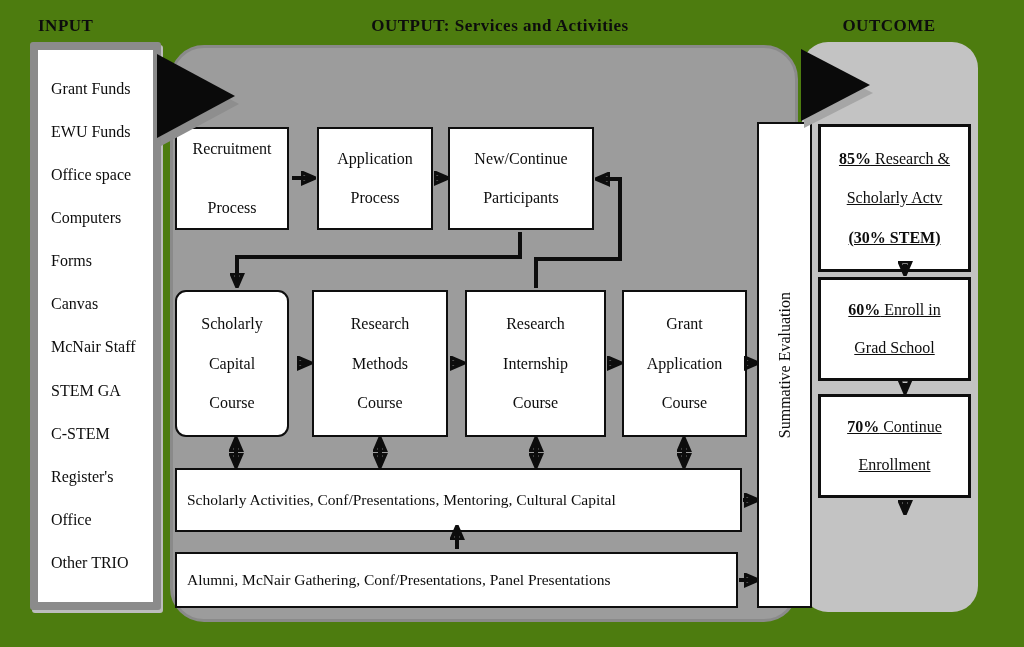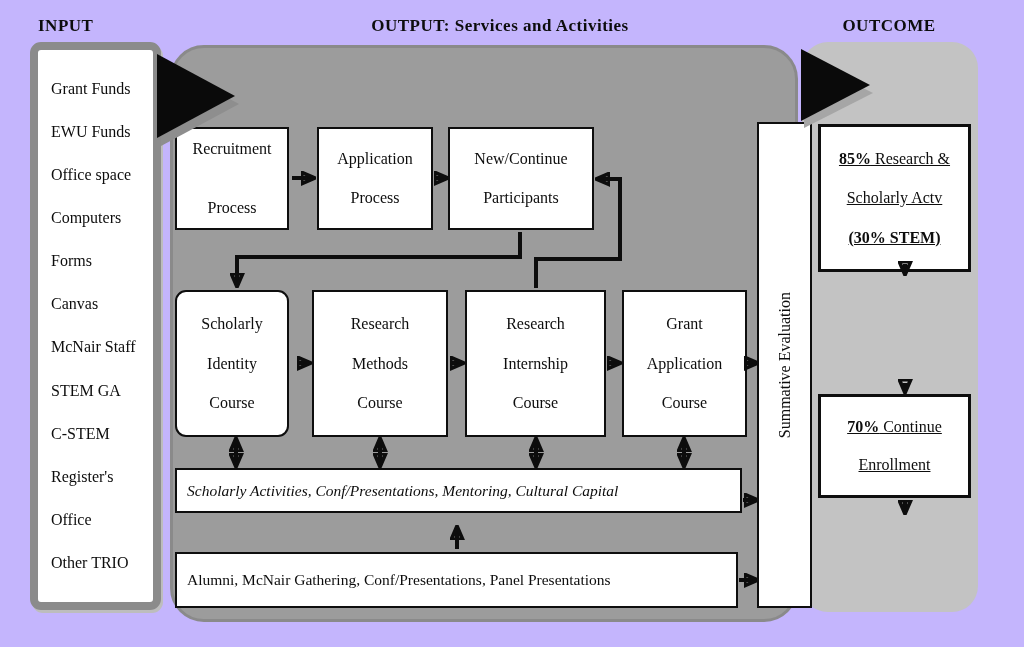--- a/index.html
+++ b/index.html
@@ -1,29 +1,29 @@
 <!DOCTYPE html>
 <html><head>
 <meta charset="utf-8">
 <style>
   html,body{margin:0;padding:0;background:#ffffff;}
   #stage{
-    position:relative;width:1024px;height:647px;background:#c4b5fd;
+    position:relative;width:1024px;height:647px;background:#4d7c0f;
     font-family:"Liberation Serif","DejaVu Serif",serif;color:#0d0d0d;overflow:hidden;
   }
   .hdr{position:absolute;top:16px;font-size:17px;font-weight:bold;letter-spacing:.5px;}
   #hdr-input{left:38px;}
   #hdr-output{left:250px;width:500px;text-align:center;}
   #hdr-outcome{left:800px;width:178px;text-align:center;}
 
   
   #input-panel{
     position:absolute;left:30px;top:42px;width:131px;height:568px;
     background:#ffffff;border:8px solid #8b8b8b;box-sizing:border-box;
-    box-shadow:2px 3px 0 #bdbdbd;border-radius:11px;
+    box-shadow:2px 3px 0 #bdbdbd;border-radius:3px;
     display:flex;flex-direction:column;justify-content:space-evenly;
     padding:4px 0 4px 13px;
   }
   .input-item{font-size:16px;line-height:1;white-space:nowrap;}
   #output-panel{
     position:absolute;left:170px;top:45px;width:628px;height:577px;
     background:#9c9c9c;border:3px solid #8a8a8a;box-sizing:border-box;border-radius:34px;
   }
   #outcome-panel{
     position:absolute;left:802px;top:42px;width:176px;height:570px;
@@ -44,21 +44,21 @@
 
   #box-recruitment{left:175px;top:127px;width:114px;height:103px;gap:32px;}
   #box-application{left:317px;top:127px;width:116px;height:103px;}
   #box-participants{left:448px;top:127px;width:146px;height:103px;}
 
   #box-identity{left:175px;top:290px;width:114px;height:147px;border-radius:11px;}
   #box-methods{left:312px;top:290px;width:136px;height:147px;}
   #box-internship{left:465px;top:290px;width:141px;height:147px;}
   #box-gradapp{left:622px;top:290px;width:125px;height:147px;}
 
-  #box-activities{left:175px;top:468px;width:567px;height:45px;font-style:italic;}
+  #box-activities{left:175px;top:468px;width:567px;height:64px;}
   #box-alumni{left:175px;top:552px;width:563px;height:56px;}
 
   .obox{left:818px;width:153px;border-width:3px;font-size:16px;text-decoration:underline;}
   #obox-1{position:absolute;top:124px;height:148px;}
   #obox-2{position:absolute;top:277px;height:104px;}
   #obox-3{position:absolute;top:394px;height:104px;text-align:right;}
   #obox-4{position:absolute;top:516px;height:102px;}
   .oline b{font-weight:bold;}
 
   #arrow-layer{position:absolute;left:0;top:0;width:1024px;height:647px;pointer-events:none;}
@@ -104,21 +104,21 @@
     <span>Application</span>
     <span>Process</span>
   </div>
   <div class="wbox" id="box-participants">
     <span>New/Continue</span>
     <span>Participants</span>
   </div>
 
   <div class="wbox" id="box-identity">
     <span>Scholarly</span>
-    <span>Identity</span>
+    <span>Capital</span>
     <span>Course</span>
   </div>
   <div class="wbox" id="box-methods">
     <span>Research</span>
     <span>Methods</span>
     <span>Course</span>
   </div>
   <div class="wbox" id="box-internship">
     <span>Research</span>
     <span>Internship</span>
@@ -134,20 +134,24 @@
     <span>Scholarly Activities, Conf/Presentations, Mentoring, Cultural Capital</span>
   </div>
   <div class="wbox wide" id="box-alumni">
     <span>Alumni, McNair Gathering, Conf/Presentations, Panel Presentations</span>
   </div>
 
   <div class="wbox obox" id="obox-1">
     <span class="oline"><b>85%</b><span> Research &amp;</span></span>
     <span class="oline"><b></b><span>Scholarly Actv</span></span>
     <span class="oline"><b>(30% STEM)</b><span></span></span>
+  </div>
+  <div class="wbox obox" id="obox-2">
+    <span class="oline"><b>60%</b><span> Enroll in</span></span>
+    <span class="oline"><b></b><span>Grad School</span></span>
   </div>
   <div class="wbox obox" id="obox-3">
     <span class="oline"><b>70%</b><span> Continue</span></span>
     <span class="oline"><b></b><span>Enrollment</span></span>
   </div>
 
   <svg id="arrow-layer" viewBox="0 0 1024 647" xmlns="http://www.w3.org/2000/svg">
     <defs>
       <marker id="ah" viewBox="0 0 16 16" refX="12" refY="8" markerWidth="15" markerHeight="15" markerUnits="userSpaceOnUse" orient="auto-start-reverse">
         <path d="M1,2 L15,8 L1,14 Z" fill="#0d0d0d" stroke="none"></path>

